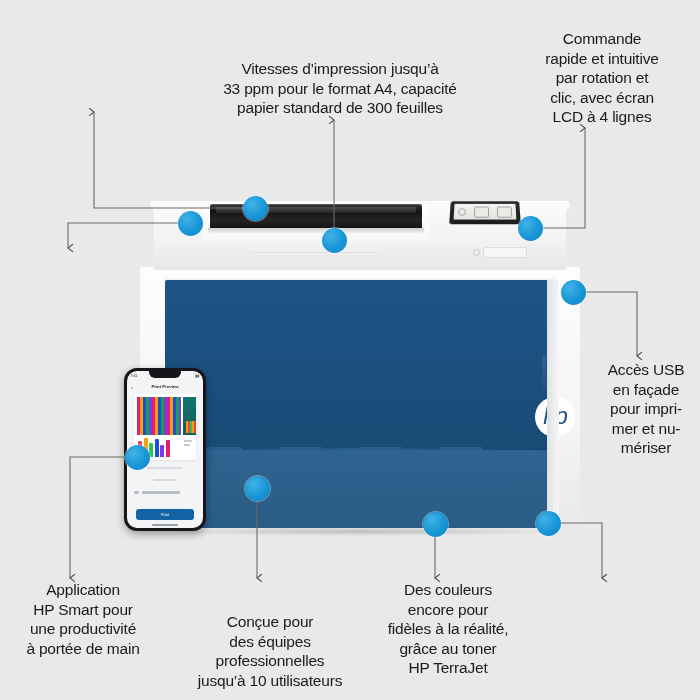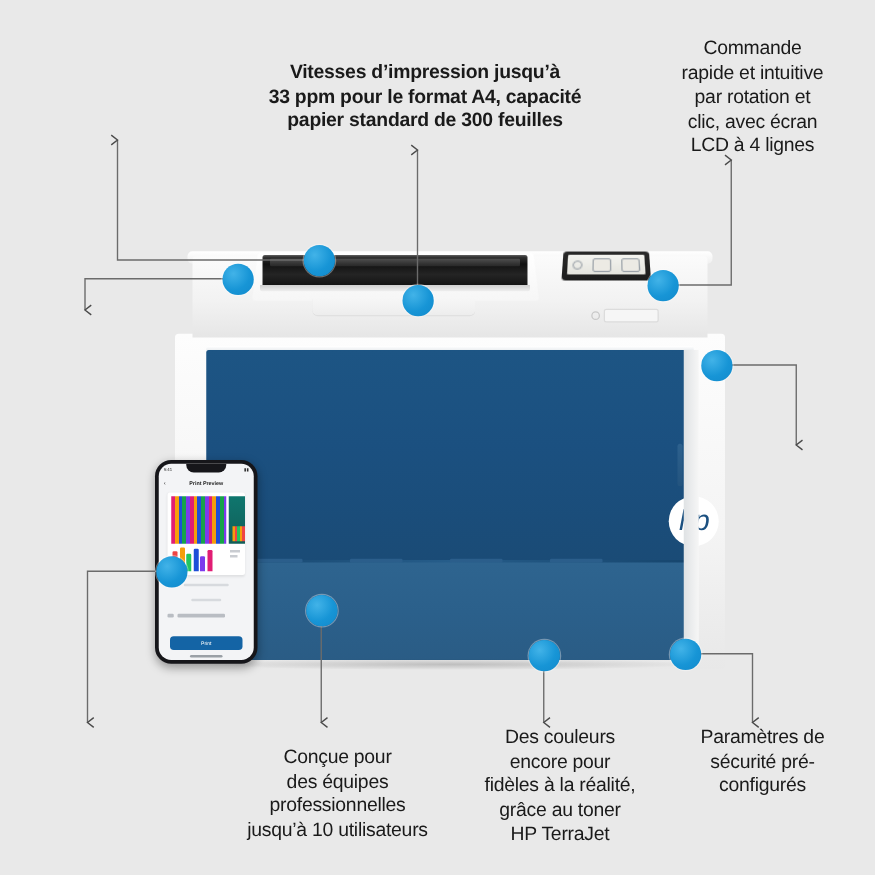--- a/index.html
+++ b/index.html
@@ -308,34 +308,40 @@
   <div class="dot" id="dot-duplex" style="left: 242.5px; top: 195.5px;"></div>
   <div class="dot" id="dot-speed" style="left: 321.5px; top: 227.5px;"></div>
   <div class="dot" id="dot-lcd" style="left: 517.5px; top: 215.5px;"></div>
   <div class="dot" id="dot-wifi" style="left: 177.5px; top: 210.5px;"></div>
   <div class="dot" id="dot-usb" style="left: 560.5px; top: 279.5px;"></div>
   <div class="dot" id="dot-app" style="left: 124.5px; top: 444.5px;"></div>
   <div class="dot" id="dot-teams" style="left: 244.5px; top: 475.5px;"></div>
   <div class="dot" id="dot-color" style="left: 422.5px; top: 511.5px;"></div>
   <div class="dot" id="dot-security" style="left: 535.5px; top: 510.5px;"></div>
 
-  <div class="callout-text" style="left:172px; top:48px;  width:336px;font-weight:bold;">Vitesses d’impression jusqu’à
+  <div class="callout-text" style="left:172px; top:59px;  width:336px;">Vitesses d’impression jusqu’à
 33 ppm pour le format A4, capacité
 papier standard de 300 feuilles</div>
   <div class="callout-text" style="left:508px; top:5px;   width:188px;margin-top:24px;">Commande
 rapide et intuitive
 par rotation et
 clic, avec écran
 LCD à 4 lignes</div>
-  <div class="callout-text" style="left:178px; top:596px; width:184px;text-align:center;">Conçue pour
+  <div class="callout-text" style="left:592px; top:360px; width:108px;">Accès USB
+en façade
+pour impri-
+mer et nu-
+mériser</div>
+  <div class="callout-text" style="left:0px;   top:580px; width:166px;">Application
+HP Smart pour
+une productivité
+à portée de main</div>
+  <div class="callout-text" style="left:178px; top:612px; width:184px;text-align:center;">Conçue pour
 des équipes
 professionnelles
 jusqu’à 10 utilisateurs</div>
   <div class="callout-text" style="left:372px; top:580px; width:152px;">Des couleurs
 encore pour
 fidèles à la réalité,
 grâce au toner
 HP TerraJet</div>
-  <div class="callout-text" style="left:528px; top:580px; width:164px;">Paramètres de
-sécurité pré-
-configurés</div>
 
 </div>
 
 </body></html>

